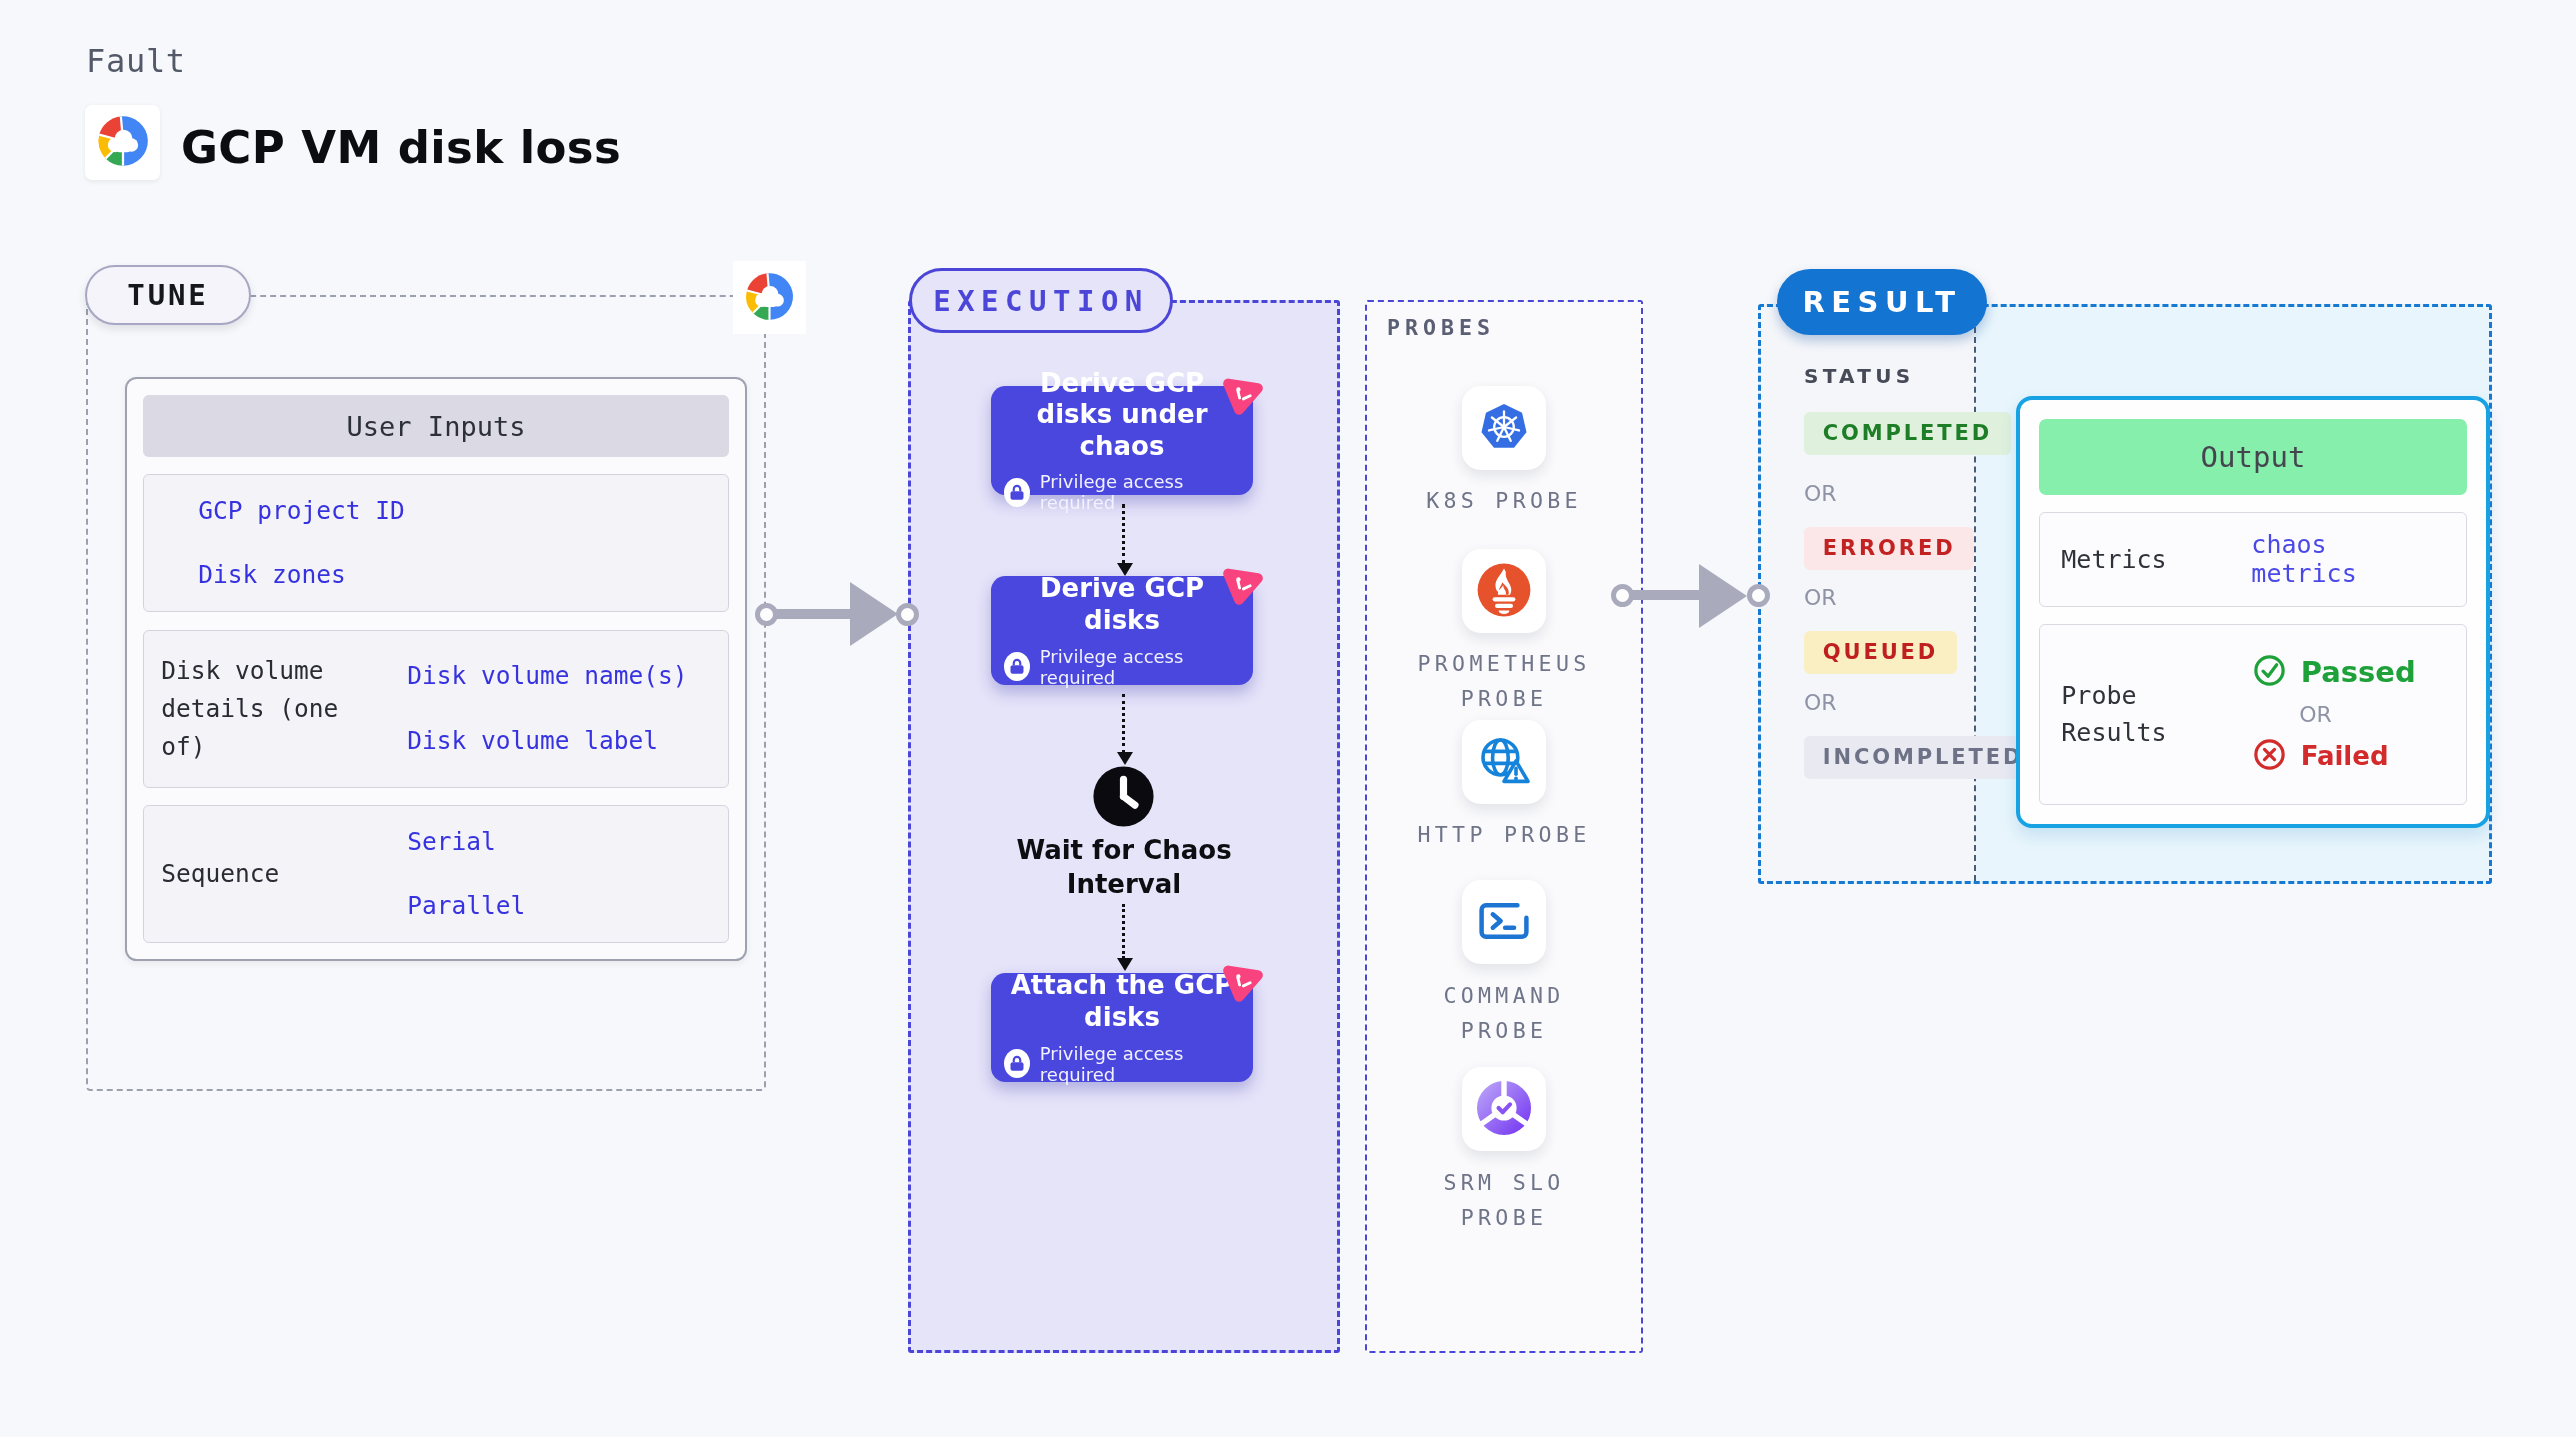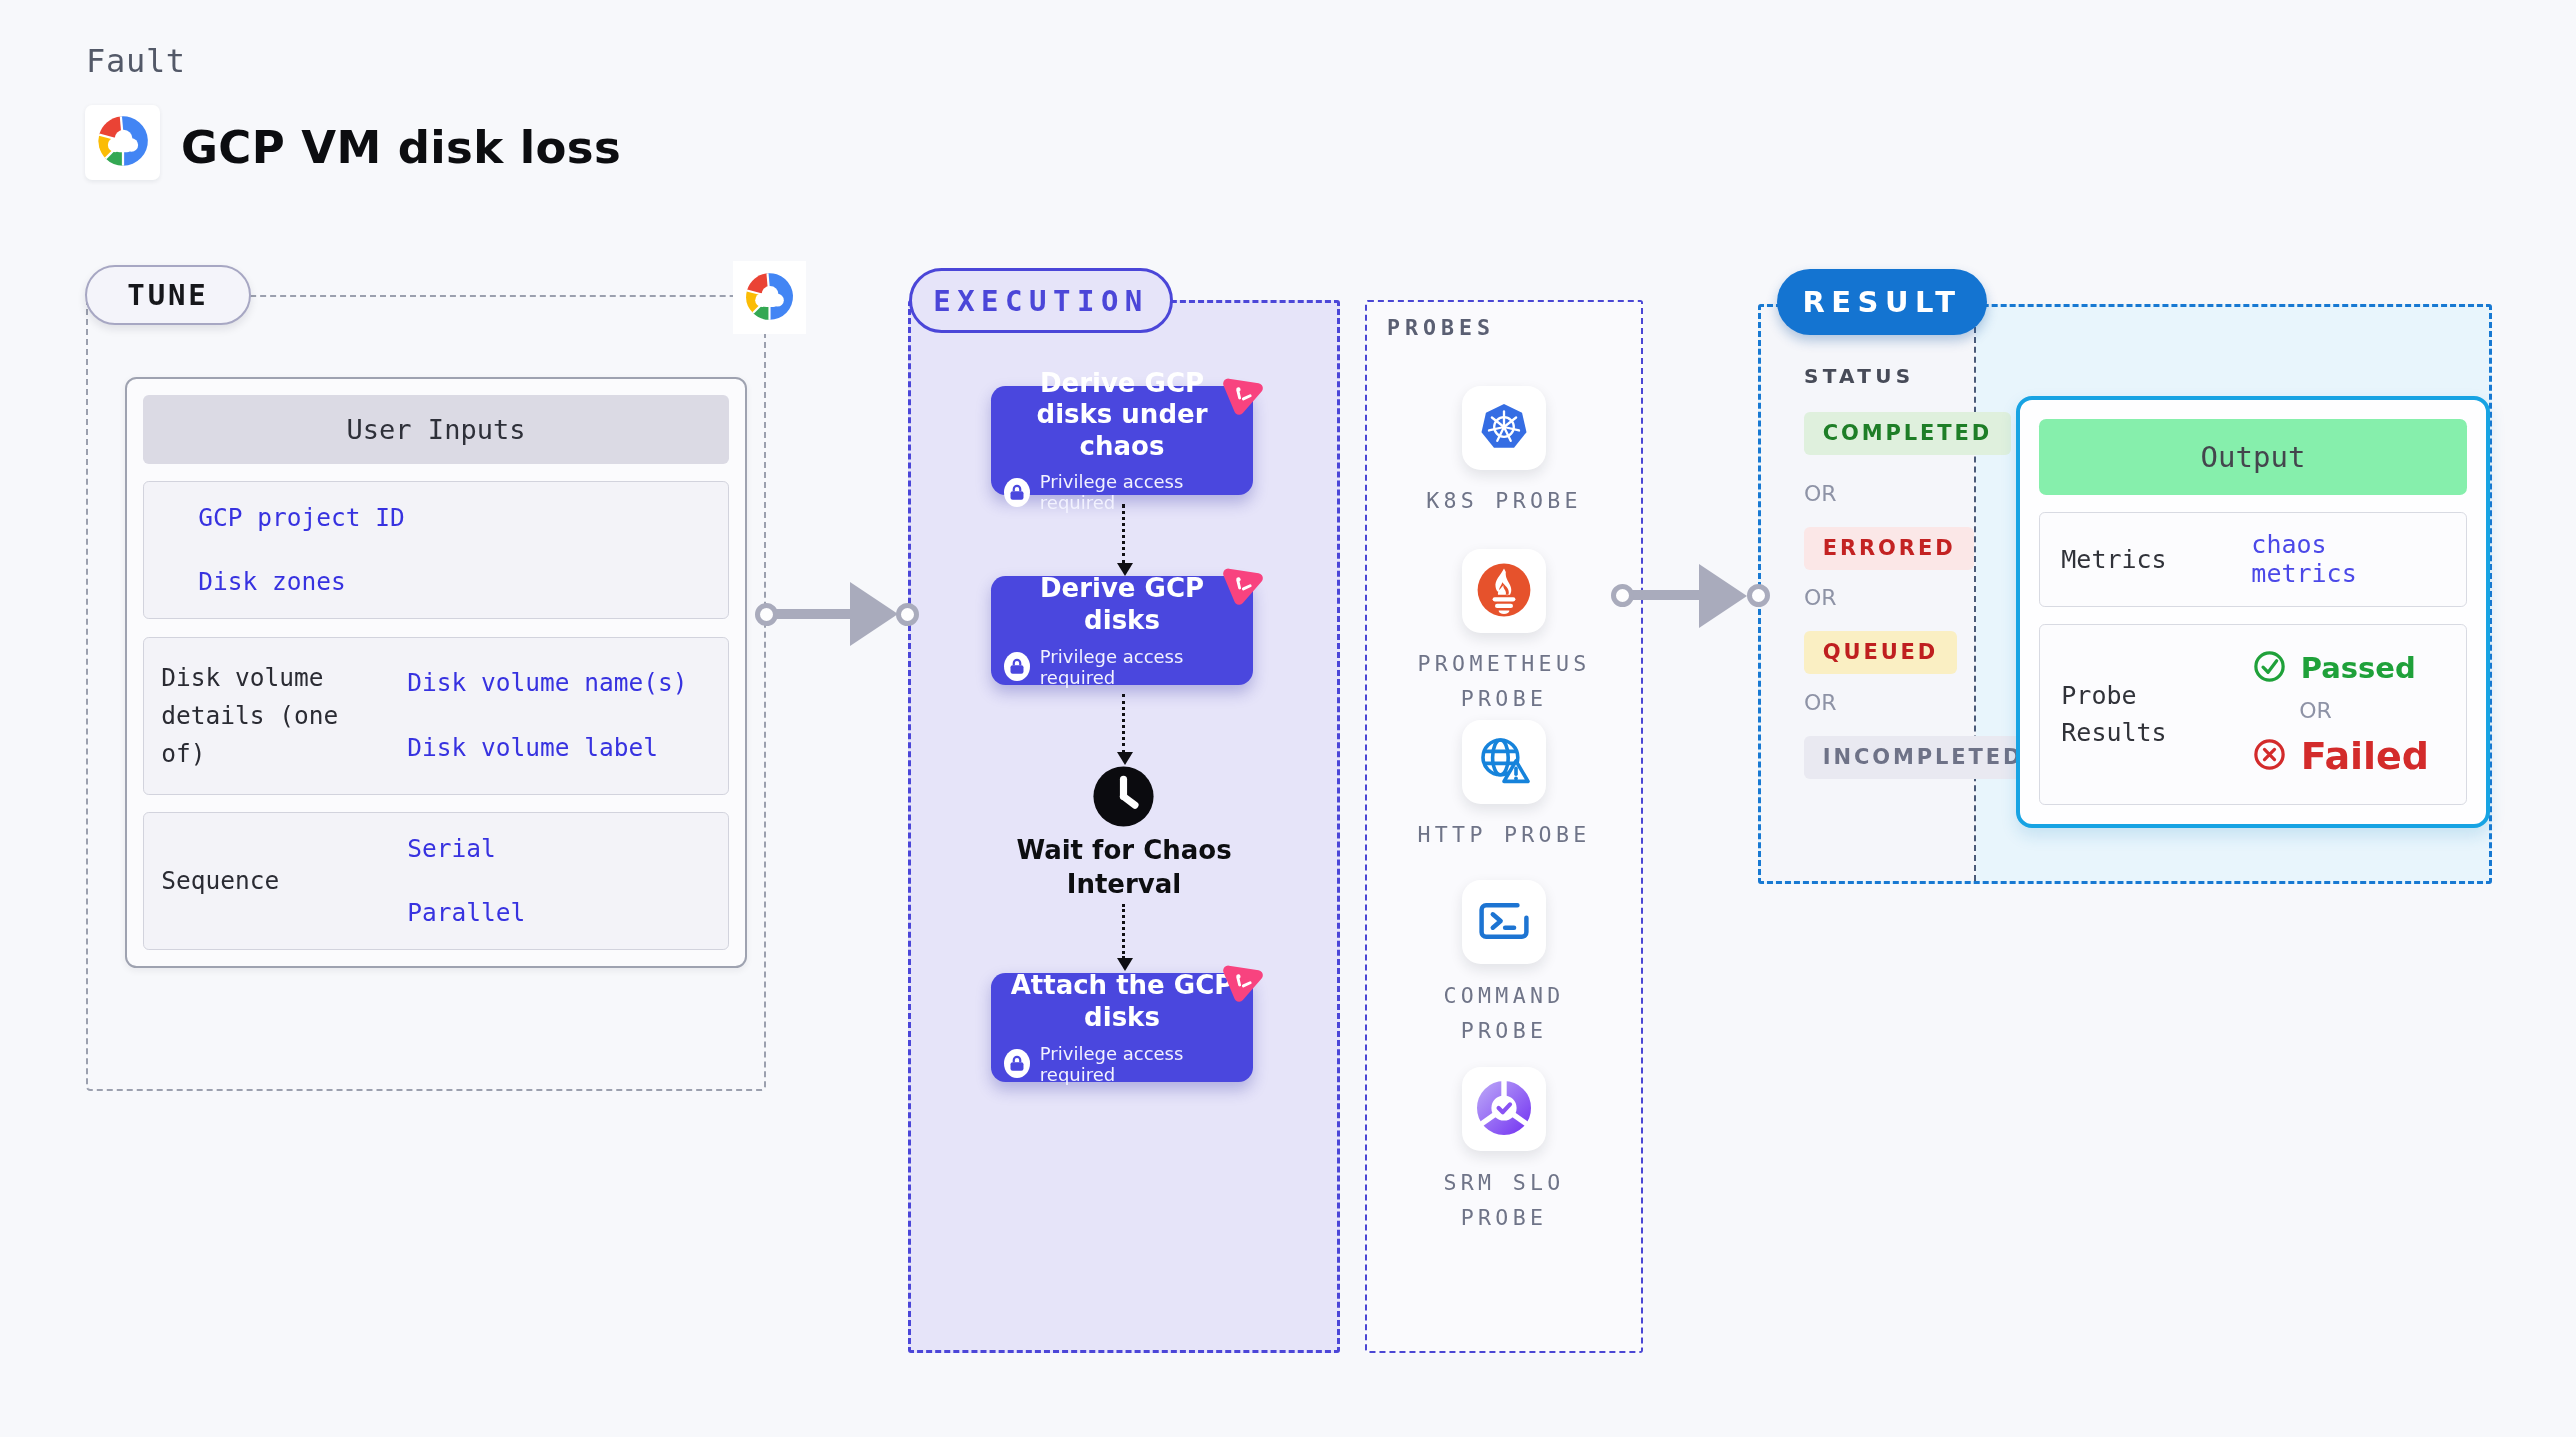--- a/index.html
+++ b/index.html
@@ -46,21 +46,21 @@
                 background: #1474D1; color: #FFFFFF; font-size: 29px; letter-spacing: 6.5px;
                 font-family: "DejaVu Sans", sans-serif;
                 box-shadow: 0 5.8px 11.5px rgba(16,84,160,.30); }
   .corner-gcp { left: 733px; top: 261px; width: 73px; height: 73px; background:#fff;
                 display:flex; align-items:center; justify-content:center; z-index: 4; }
 
   
   .ui-card { left: 125px; top: 377px; width: 622px; background: #FBFBFD;
              border: 2.2px solid #9EA2B0; border-radius: 11.5px; padding: 16px;
              box-shadow: 0 2.9px 7.2px rgba(20,24,40,.06); }
-  .ui-head { height: 69px; background: #DBDAE4; border-radius: 5.8px;
+  .ui-head { height: 62px; background: #DBDAE4; border-radius: 5.8px;
              display:flex; align-items:center; justify-content:center;
              font-size: 27px; color: #2E3039; margin-bottom: 17.3px; }
   .ui-row { display:flex; background: #F3F3F8; border: 1.4px solid #D2D3DD;
             border-radius: 5.8px; margin-bottom: 17.3px; padding: 18.7px 17.3px; }
   .ui-row:last-child { margin-bottom: 0; }
   .ui-row-label { width: 209px; font-size: 24.5px; color: #2A2B33; line-height: 1.55;
                   display:flex; flex-direction:column; justify-content:center; }
   .ui-row-values { flex: 1; display:flex; flex-direction:column; justify-content:center;
                    gap: 30px; padding-left: 37px; }
   .ui-value { font-size: 24.5px; color: #3732E0; line-height: 1.4; }
@@ -125,21 +125,21 @@
   .out-row { margin-top: 17.3px; background: #FCFCFE; border: 1.4px solid #D8DAE2;
              border-radius: 5.8px; display: flex; padding: 17.3px 21.6px; }
   .out-row-label { width: 166px; font-size: 25px; color: #303239; line-height: 1.5;
                    display:flex; flex-direction:column; justify-content:center; }
   .metrics-row { min-height: 75px; align-items: center; }
   .metrics-value { font-size: 25px; color: #4B48E8; margin-left: 26px; }
   .probe-res-row { min-height: 181px; }
   .probe-res-col { display:flex; flex-direction:column; justify-content:center; gap: 11.5px; margin-left: 26px; }
   .res-line { display:flex; align-items:center; gap: 14.4px; }
   .res-passed { color: #1FA13A; font-size: 29px; font-weight: bold; font-family:"DejaVu Sans",sans-serif; }
-  .res-failed { color: #D32B2B; font-size: 38px; font-weight: bold; font-family:"DejaVu Sans",sans-serif; }
+  .res-failed { color: #D32B2B; font-size: 26px; font-weight: bold; font-family:"DejaVu Sans",sans-serif; }
   .res-or { font-size: 22px; color: #8E93A6; margin-left: 46px; font-family:"DejaVu Sans",sans-serif; }
 </style>
 </head>
 <body>
 
 <div class="abs kicker mono">Fault</div>
 
 <div class="abs logo-tile">
   <span>
     <svg width="56" height="56" viewBox="0 0 100 100">

